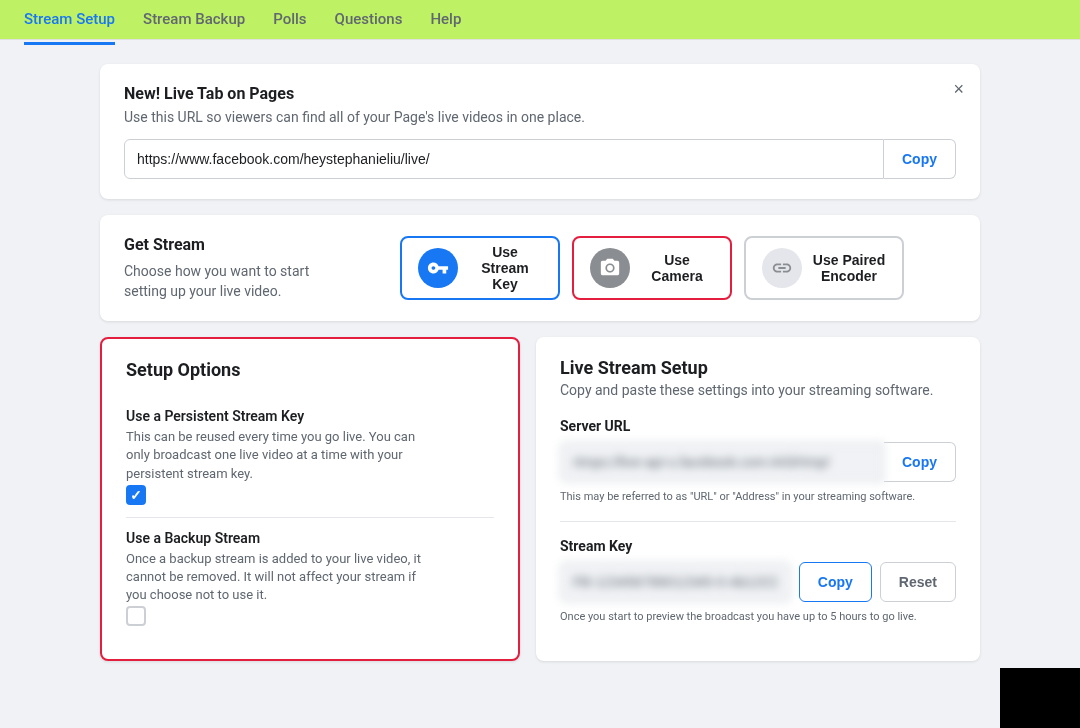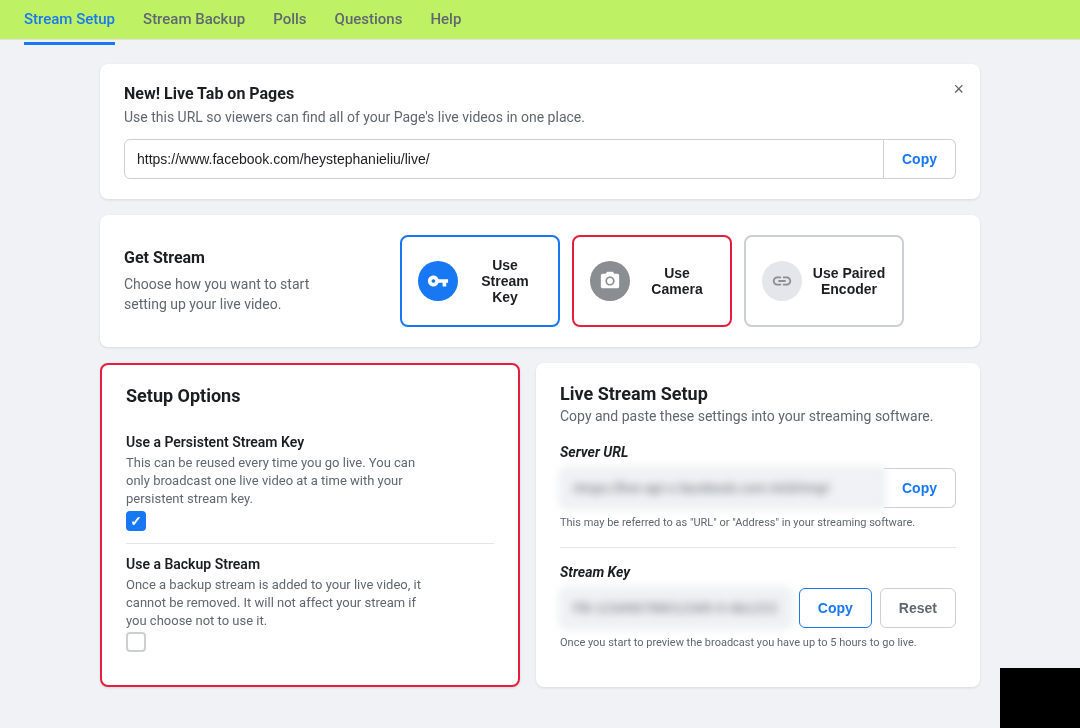--- a/index.html
+++ b/index.html
@@ -129,21 +129,21 @@
       flex: 1;
       justify-content: center;
     }
     .mode-btn {
       display: flex;
       flex-direction: column;
       align-items: center;
       justify-content: center;
       gap: 10px;
       width: 160px;
-      height: 92px;
+      height: 64px;
       border-radius: 8px;
       border: 2px solid #ccd0d5;
       background: #fff;
       cursor: pointer;
       font-size: 14px;
       font-weight: 600;
       color: #1c1e21;
       flex-direction: row;
       padding: 0 16px;
     }
@@ -246,21 +246,20 @@
     .live-card .live-desc {
       font-size: 14px;
       color: #606770;
       margin-bottom: 20px;
     }
     .field-label {
       font-size: 14px;
       font-weight: 700;
       color: #1c1e21;
       margin-bottom: 8px;
-      font-style: italic;
     }
     .field-input-row {
       display: flex;
       align-items: center;
       gap: 0;
       margin-bottom: 8px;
     }
     .field-input {
       flex: 1;
       height: 40px;

